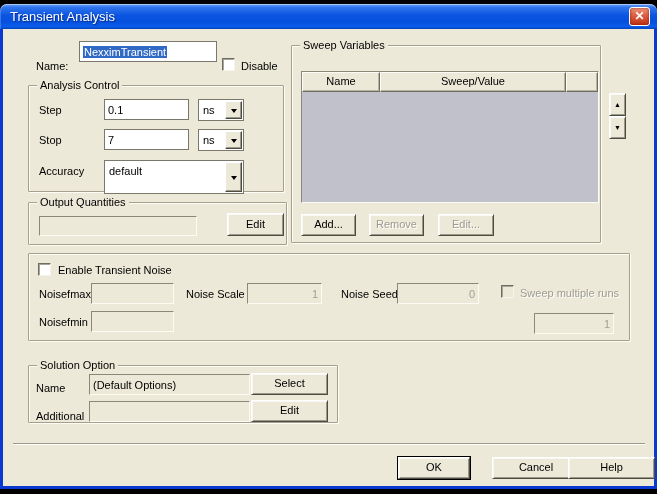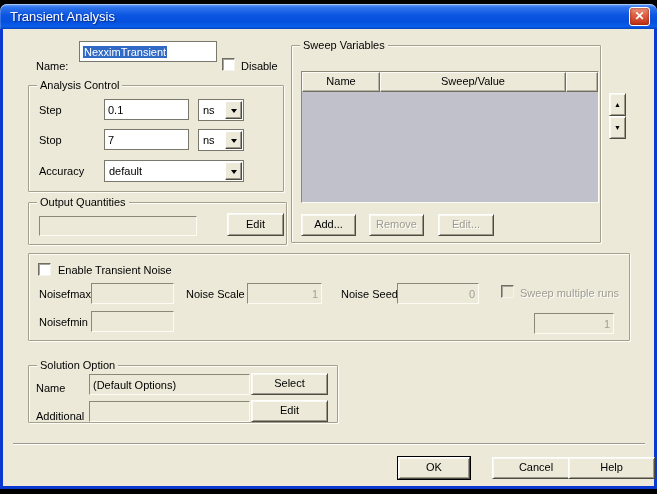--- a/index.html
+++ b/index.html
@@ -132,21 +132,21 @@
       </div>
       <span class="lbl" style="left:10px;top:48px;">Stop</span>
       <div class="field" style="left:75px;top:43px;width:85px;height:21px;">7</div>
       <div class="combo" style="left:169px;top:43px;width:46px;height:22px;">
         <span class="combo-text">ns</span>
         <span class="combo-drop">
             <span class="tri-down-s"></span>
           </span>
       </div>
       <span class="lbl" style="left:10px;top:79px;">Accuracy</span>
-      <div class="combo" style="left:75px;top:74px;width:140px;height:22px;">
+      <div class="combo" style="left:75px;top:74px;width:140px;height:34px;">
         <span class="combo-text">default</span>
         <span class="combo-drop">
             <span class="tri-down-s"></span>
           </span>
       </div>
     </div>
 
     <div class="group" style="left:25px;top:173px;width:259px;height:43px;">
       <span class="group-title">Output Quantities</span>
       <div class="field sunken-disabled" style="left:10px;top:13px;width:158px;height:20px;"></div>

